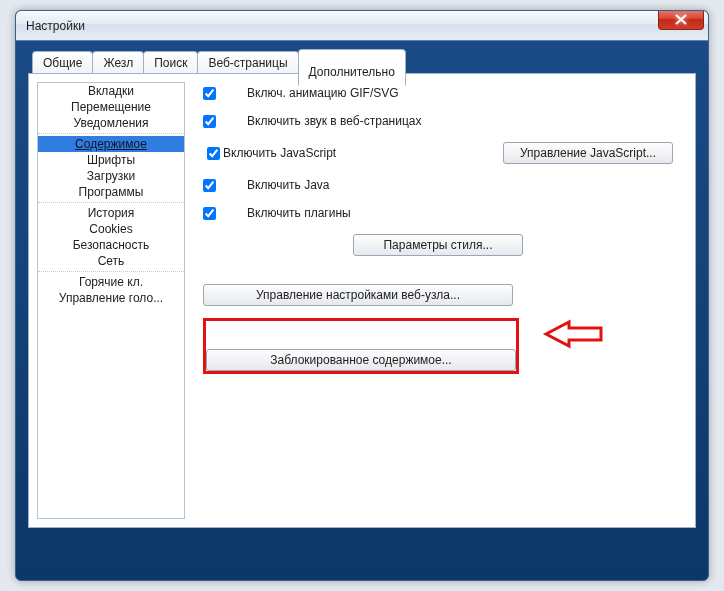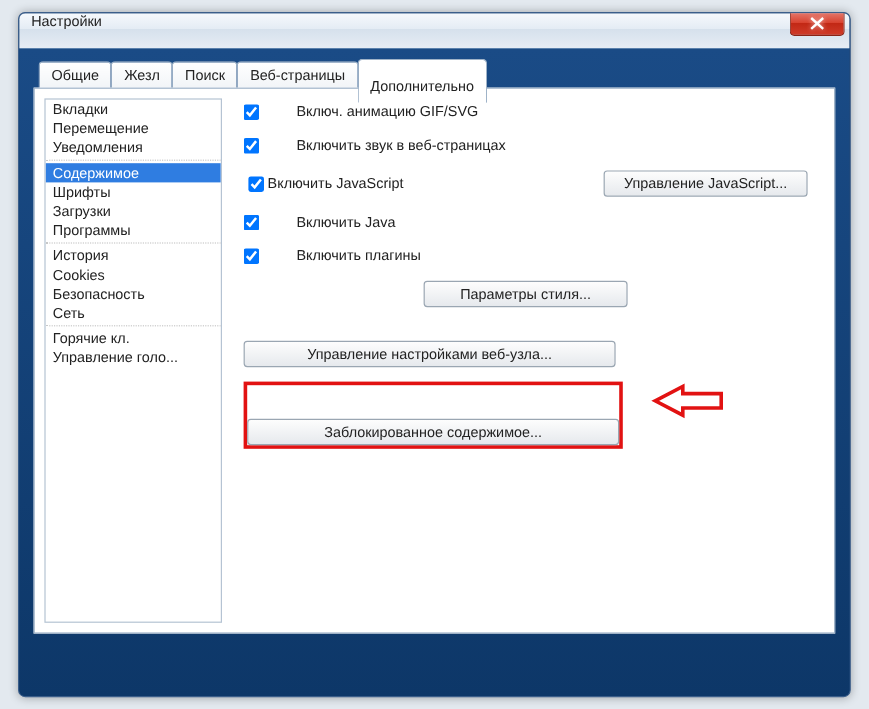--- a/index.html
+++ b/index.html
@@ -8,21 +8,21 @@
   .bg-text { position: absolute; top: 6px; left: 100px; font-size: 28px; font-weight: 600; color: #8b8b8b; filter: blur(0.6px); z-index: 0; white-space: nowrap; }
   .window {
     position: absolute; top: 10px; left: 15px; width: 694px; height: 571px;
     border: 1px solid #3b5e8a; border-radius: 6px; overflow: hidden;
     background: #0f3b6f; z-index: 2;
     box-shadow: 0 0 8px rgba(0,0,0,0.3);
   }
   .titlebar {
     height: 30px;
     background: linear-gradient(to bottom, #f6f9fc 0%, #e4ecf4 45%, #d6e1ec 46%, #e6ecf4 100%);
-    display: flex; align-items: flex-start; padding: 0 6px 0 10px;
+    display: flex; align-items: center; padding: 0 6px 0 10px;
     border-bottom: 1px solid #5a80ac;
     position: relative;
   }
   .titlebar .title { font-size: 12px; color: #222; }
   .close-btn {
     position: absolute; top: -1px; right: 4px;
     width: 46px; height: 20px;
     background: linear-gradient(to bottom, #e57b6f 0%, #d8412e 48%, #c22815 50%, #cf3b29 100%);
     border: 1px solid #8a2315; border-top: none;
     border-radius: 0 0 4px 4px;
@@ -53,27 +53,27 @@
   }
   .panel {
     background: #fff; border: 1px solid #9fb3c8;
     position: absolute; top: 32px; left: 12px; right: 12px; bottom: 52px;
     display: flex; padding: 8px;
   }
   .sidebar {
     width: 148px; border: 1px solid #b5c3d3; background: #fff;
     overflow: hidden; font-size: 12px;
   }
-  .side-group { border-bottom: 1px dotted #c8c8c8; margin-bottom: 2px; padding-bottom: 2px; }
+  .side-group { border-bottom: 1px dotted #c8c8c8; margin-bottom: 2px; padding-bottom: 2px; text-align: center; }
   .side-group:last-child { border-bottom: none; }
   .side-item {
     padding: 1px 6px; white-space: nowrap; overflow: hidden; text-overflow: ellipsis;
     cursor: pointer; color: #222;
   }
-  .side-item.selected { background: #2f7de1; color: #ffffff; }
+  .side-item.selected { background: #2f7de1; color: #0f172a; text-decoration: underline; }
   .content { flex: 1; padding: 4px 14px 0 18px; font-size: 12px; color: #222; }
   .chk-row { display: flex; align-items: center; margin-bottom: 14px; gap: 23px; }
   .chk-row input { margin: 0 8px 0 0; }
   .chk-js-row { display: flex; align-items: center; justify-content: space-between; margin-bottom: 14px; }
   .chk-js-row .left { display: flex; align-items: center; }
   .btn {
     display: inline-block; min-width: 110px; padding: 3px 14px;
     font-size: 12px; text-align: center;
     background: linear-gradient(to bottom,#fdfdfd,#e6e9ed);
     border: 1px solid #9aa6b2; border-radius: 3px; cursor: pointer;

